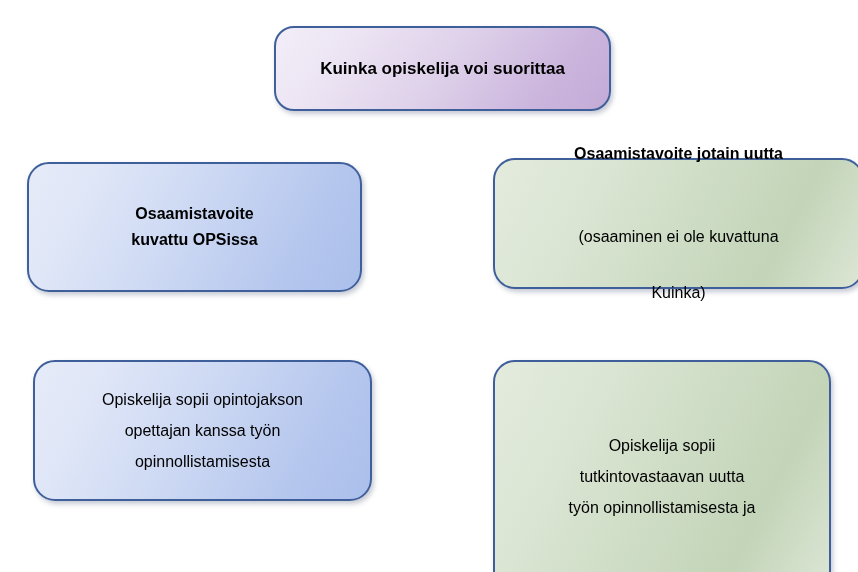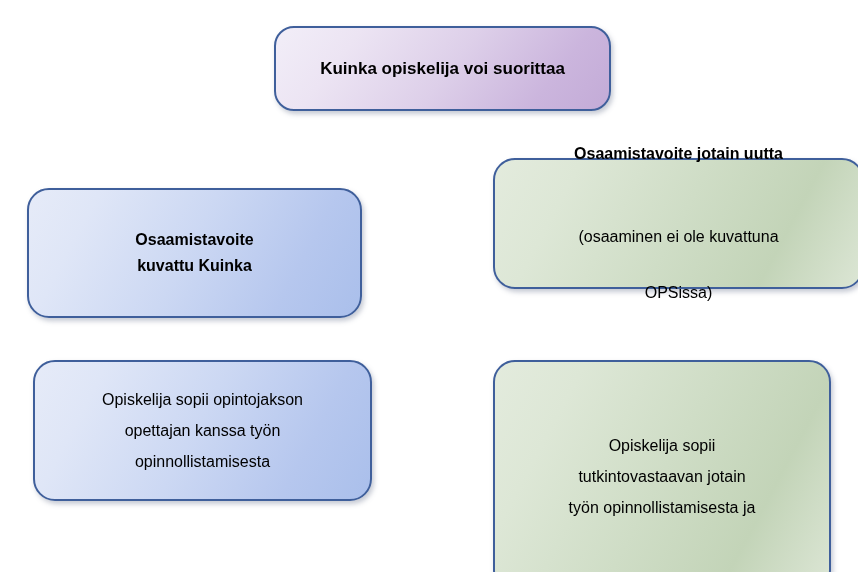--- a/index.html
+++ b/index.html
@@ -74,21 +74,21 @@
   }
 
   
   #node-title {
     left: 274px; top: 26px;
     width: 337px; height: 85px;
   }
   #node-title .line { font-size: 17px; line-height: 26px; }
 
   #node-goal-ops {
-    left: 27px; top: 188px;
+    left: 27px; top: 162px;
     width: 335px; height: 130px;
   }
   #node-goal-ops .line { font-size: 16px; line-height: 26px; }
 
   #node-goal-new {
     left: 493px; top: 158px;
     width: 371px; height: 131px; gap: 28px;
   }
   #node-goal-new .line { font-size: 16px; line-height: 28px; }
   #node-goal-new .sub { margin-top: 27px; }
@@ -109,34 +109,34 @@
 <body>
 
 <div id="canvas">
 
   <div class="node purple" id="node-title">
     <span class="line bold">Kuinka opiskelija voi suorittaa</span>
   </div>
 
   <div class="node blue" id="node-goal-ops">
     <span class="line bold">Osaamistavoite</span>
-    <span class="line bold">kuvattu Kuinka</span>
+    <span class="line bold">kuvattu OPSissa</span>
   </div>
 
   <div class="node green" id="node-goal-new">
     <span class="line bold">Osaamistavoite jotain uutta</span>
     <span class="line sub">(osaaminen ei ole kuvattuna</span>
-    <span class="line">OPSissa)</span>
+    <span class="line">Kuinka)</span>
   </div>
 
   <div class="node blue" id="node-agree-teacher">
     <span class="line">Opiskelija sopii opintojakson</span>
     <span class="line">opettajan kanssa työn</span>
     <span class="line">opinnollistamisesta</span>
   </div>
 
   <div class="node green" id="node-agree-supervisor">
     <span class="line">Opiskelija sopii</span>
-    <span class="line">tutkintovastaavan jotain</span>
+    <span class="line">tutkintovastaavan uutta</span>
     <span class="line">työn opinnollistamisesta ja</span>
   </div>
 
 </div>
 
 </body></html>

